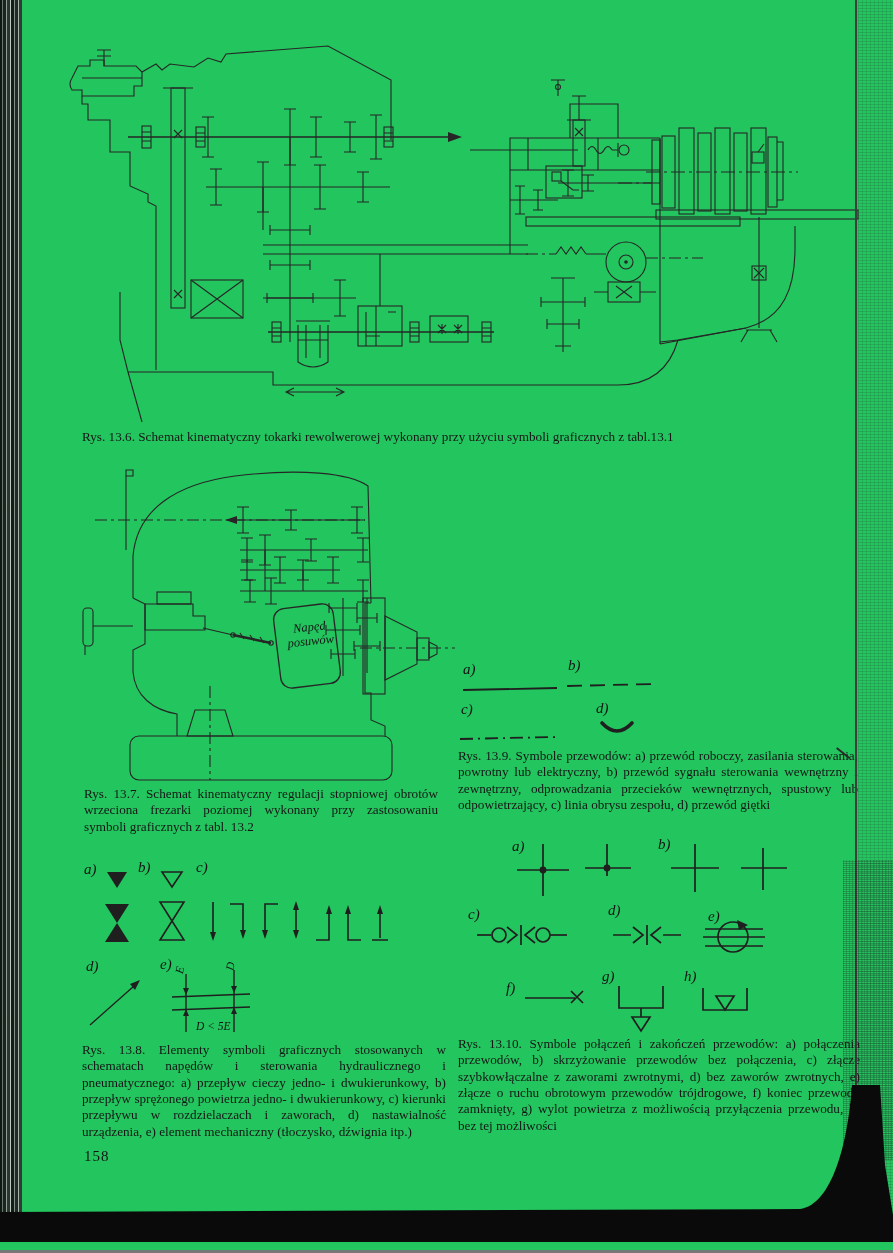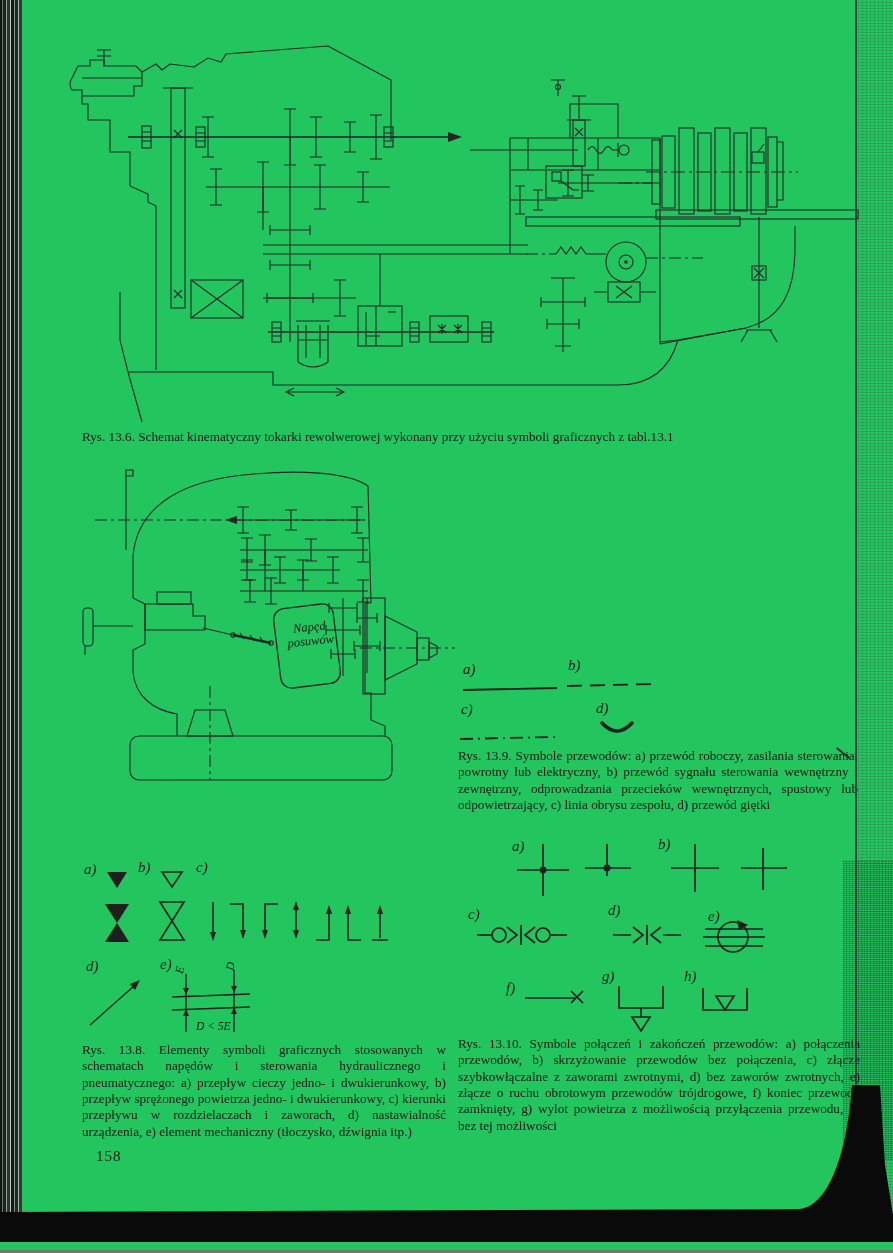--- a/index.html
+++ b/index.html
@@ -175,20 +175,21 @@
       <path d="M158,177 L196,185" stroke-width="2.4"></path>
       <path d="M165,175 l4,6 M175,177 l4,6 M185,179 l4,6"></path>
       <circle cx="158" cy="177" r="2.2"></circle>
         <circle cx="196" cy="185" r="2.2"></circle>
       <rect x="202" y="148" width="60" height="80" rx="11" transform="rotate(-7 232 188)" stroke-width="1.3"></rect>
     </g>
   </svg>
 
   <div class="abs machine-label" style="left:282px;top:620px;width:56px;">Napęd posuwów</div>
 
+  <div class="abs caption" style="left:84px;top:786px;width:354px;">Rys. 13.7. Schemat kinematyczny regulacji stopniowej obrotów wrzeciona frezarki poziomej wykonany przy zastosowaniu symboli graficznych z tabl. 13.2</div>
 
   <span class="abs fig-letter" style="left:463px;top:661px;">a)</span>
   <span class="abs fig-letter" style="left:568px;top:657px;">b)</span>
   <span class="abs fig-letter" style="left:461px;top:701px;">c)</span>
   <span class="abs fig-letter" style="left:596px;top:700px;">d)</span>
 
   <svg class="abs" style="left:455px;top:655px;" width="270" height="95" viewBox="0 0 270 95" stroke="#1f1f1f" fill="none" stroke-width="1.8">
     <path d="M8,35 L102,33"></path>
     <path d="M112,31 L200,29" stroke-dasharray="15 8"></path>
     <path d="M5,84 L102,82" stroke-dasharray="13 5 2 5"></path>
@@ -285,21 +286,21 @@
       <path d="M177,179 H195 L186,193 Z"></path>
     </g>
     <g>
       <path d="M248,150 V172 H292 V150"></path>
       <path d="M261,158 H279 L270,172 Z"></path>
     </g>
   </svg>
 
   <div class="abs caption" style="left:458px;top:1036px;width:402px;">Rys. 13.10. Symbole połączeń i zakończeń przewodów: a) połączenia przewodów, b) skrzyżowanie przewodów bez połączenia, c) złącze szybkowłączalne z zaworami zwrotnymi, d) bez zaworów zwrotnych, e) złącze o ruchu obrotowym przewodów trójdrogowe, f) koniec przewodu zamknięty, g) wylot powietrza z możliwością przyłączenia przewodu, h) bez tej możliwości</div>
 
-  <div class="abs pagenum" style="left:96px;top:1148px;">158</div>
+  <div class="abs pagenum" style="left:84px;top:1148px;">158</div>
 
   <div id="binding-strip" class="abs"></div>
   <div id="right-edge-line" class="abs"></div>
   <div id="right-speckle" class="abs"></div>
   <div id="right-speckle-dense" class="abs"></div>
   <div id="stray-mark" class="abs"></div>
   <svg class="abs" style="left:0;top:1085px;" width="893" height="168" viewBox="0 0 893 168">
     <path d="M852,0 L880,0 L885,80 L893,130 L893,157 L0,157 L0,127 L800,124 C832,120 848,58 852,0 Z" fill="#0a0a0a"></path>
   </svg>
 

